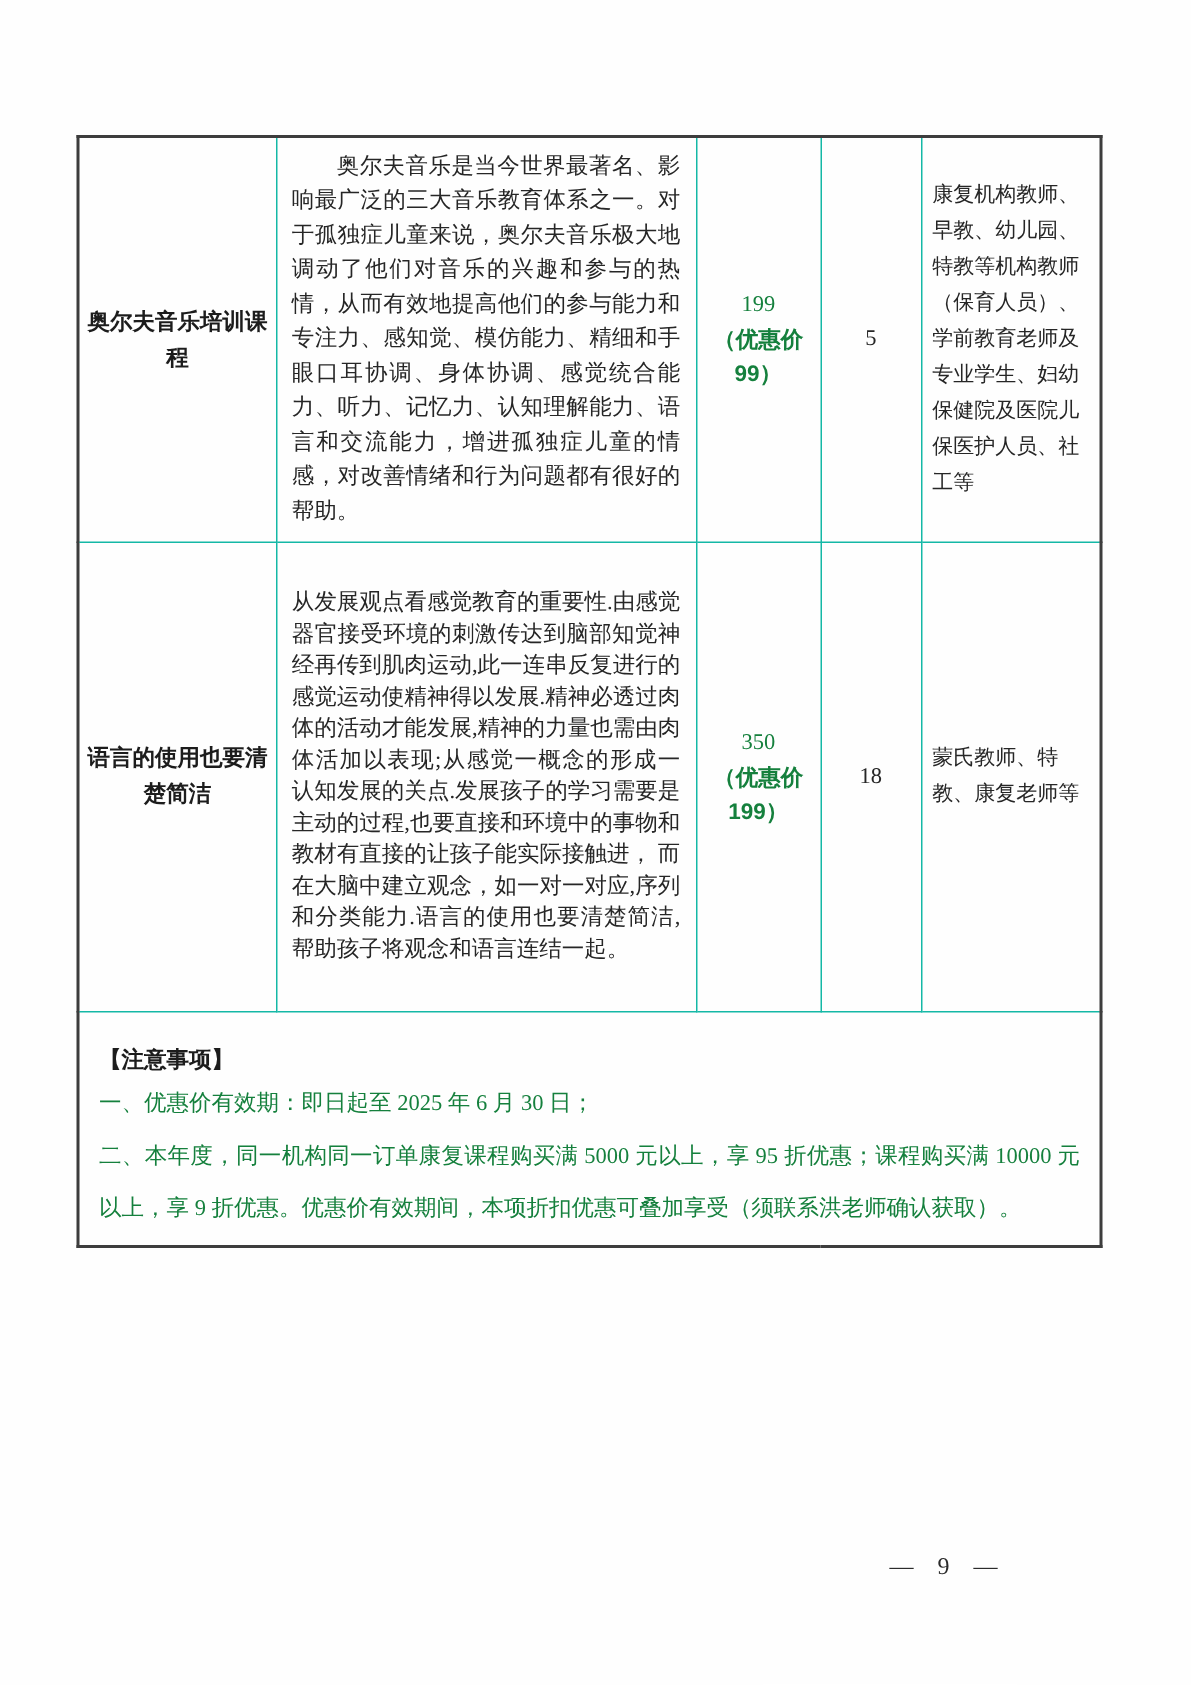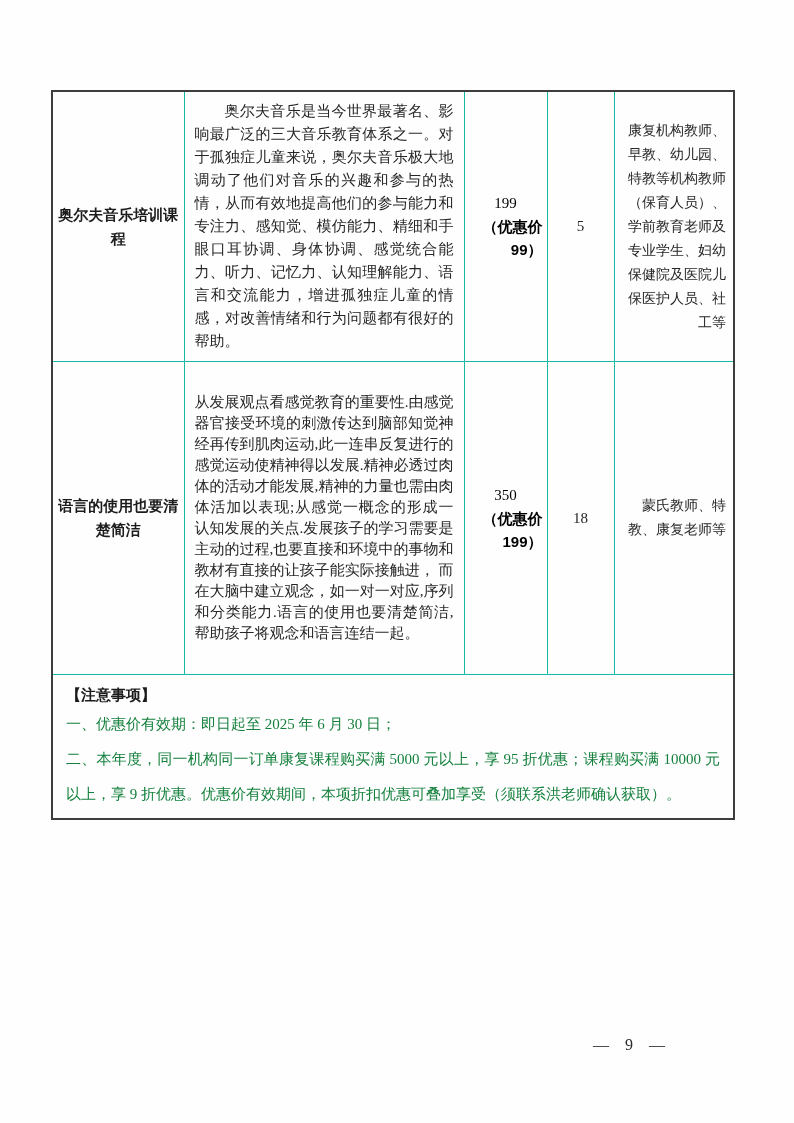--- a/index.html
+++ b/index.html
@@ -49,46 +49,45 @@
     text-justify: inter-character;
     color: #262626;
   }
   p.desc-first { line-height: 23px; text-indent: 2em; }
   p.desc-second { line-height: 21px; text-indent: 0; }
 
   td.cell-price {
     text-align: center;
     font-size: 15px;
     padding: 2px 4px;
-    color: #000000;
+    color: #15803d;
     margin-top: 46px;
   }
   .price-value { line-height: 23px; }
   .discount-label {
     font-family: "Liberation Sans", "DejaVu Sans", sans-serif;
     font-weight: bold;
     line-height: 23px;
-    text-align: right;
   }
   td.cell-quota {
     text-align: center;
     font-size: 15px;
     color: #262626;
   }
   td.cell-audience {
-    text-align: right;
+    text-align: left;
     font-size: 14px;
     line-height: 24px;
     padding: 4px 7px;
     color: #262626;
   }
 
   td.cell-notes {
     vertical-align: top;
-    padding: 8px 13px 6px 13px;
+    padding: 20px 13px 6px 13px;
   }
   .notes-title {
     font-family: "Liberation Sans", "DejaVu Sans", sans-serif;
     font-weight: bold;
     font-size: 15px;
     line-height: 24px;
     color: #1c1c1c;
   }
   p.note-item {
     margin: 0;

